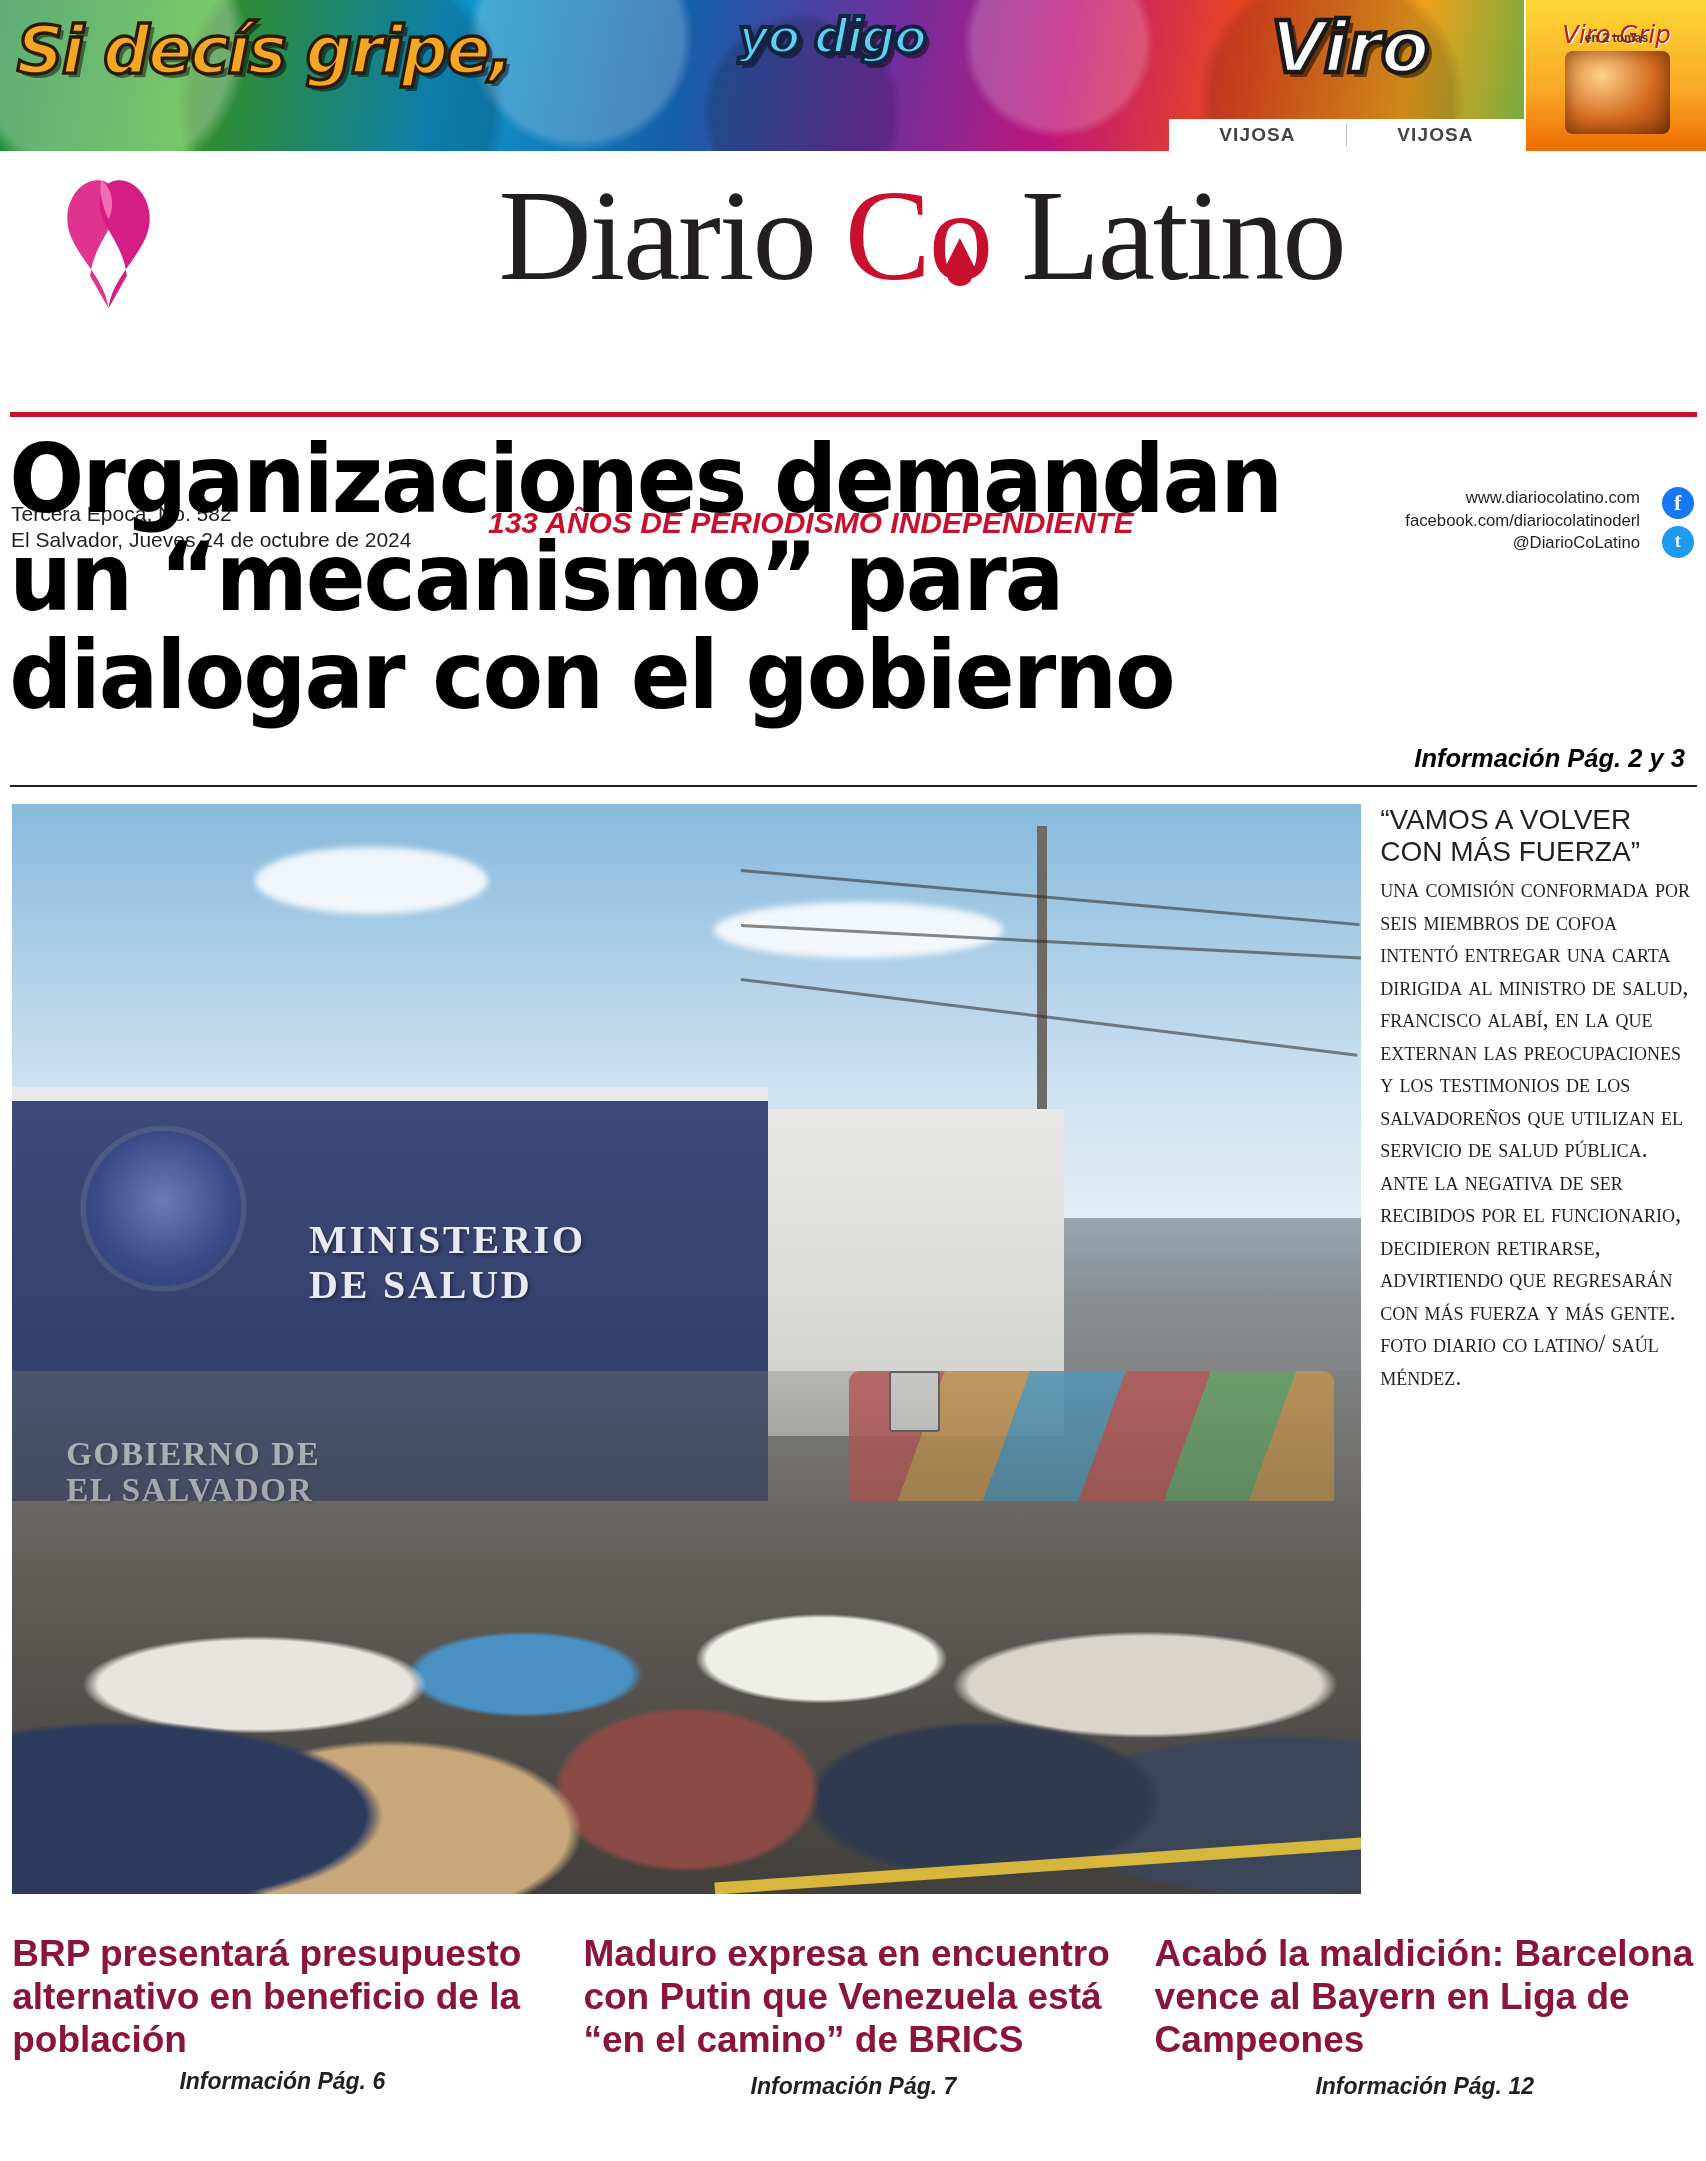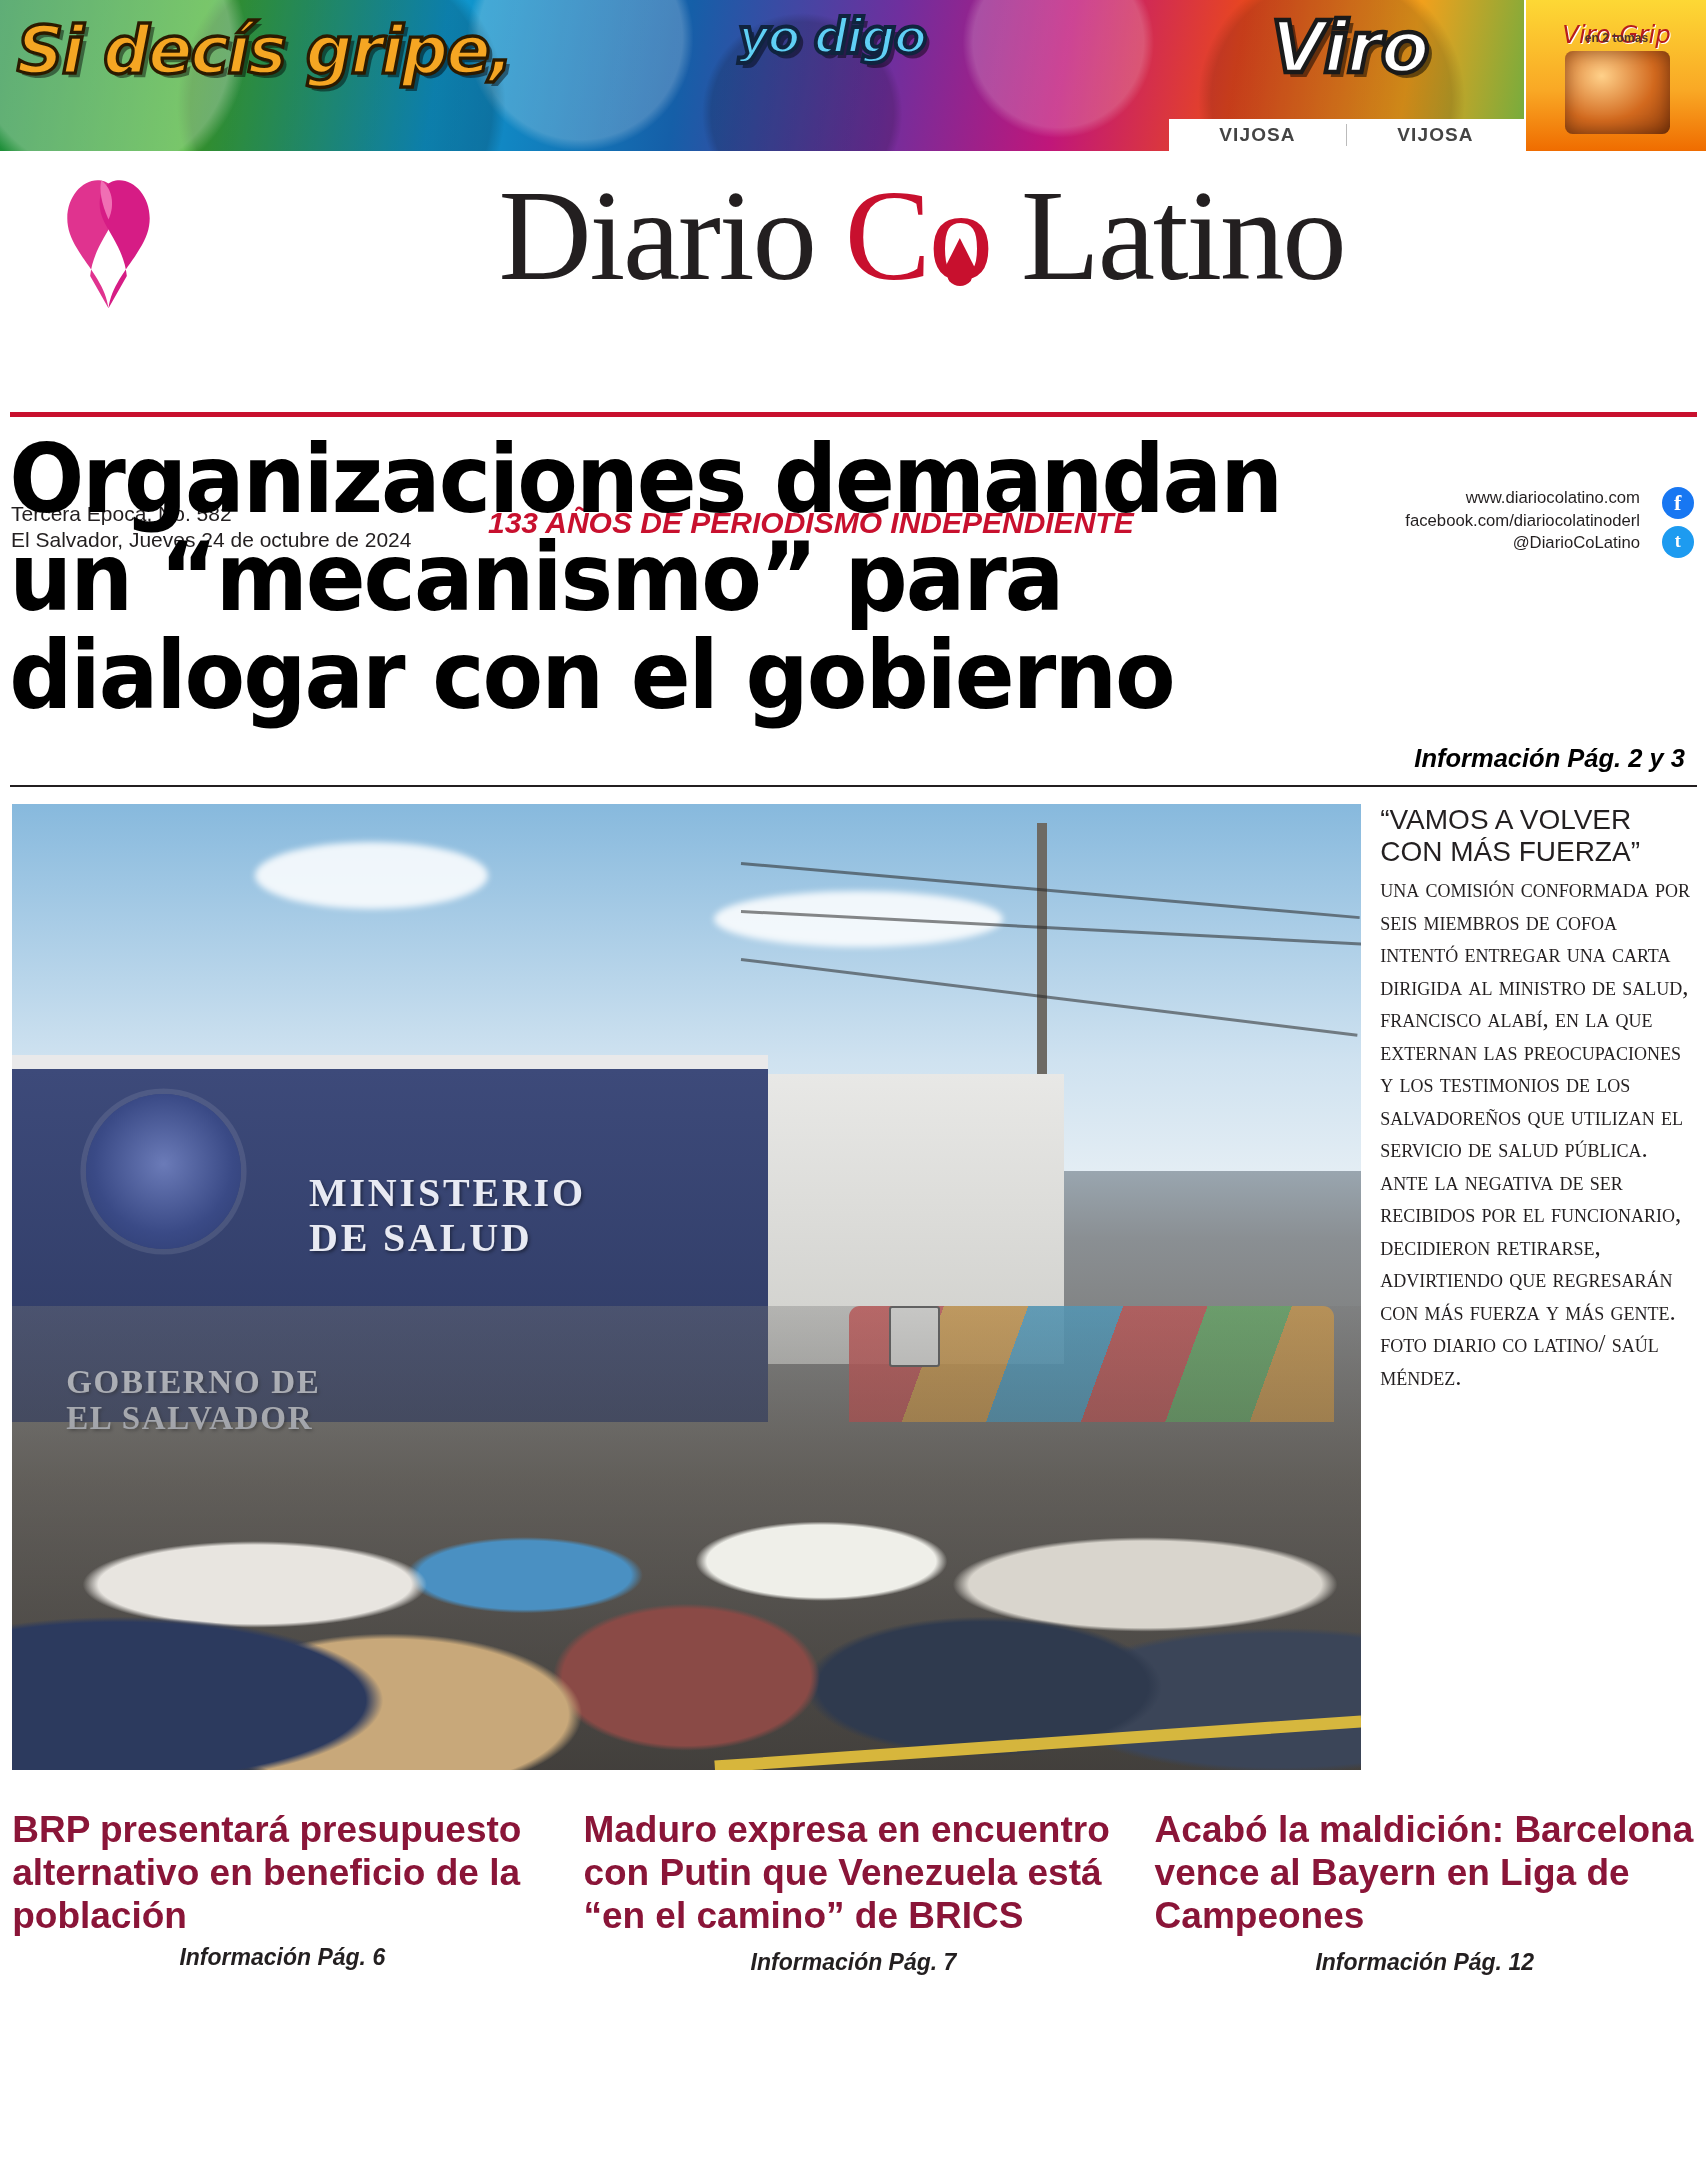--- a/index.html
+++ b/index.html
@@ -237,21 +237,21 @@
     display: flex;
     padding: 0 12.2px;
     gap: 19px;
   }
   .photo-col { width: 1349px; }
   .side-col { width: 311px; }
 
   .photo {
     position: relative;
     width: 1349px;
-    height: 966px;
+    height: 1090px;
     overflow: hidden;
     background: linear-gradient(180deg,#8fc4e8 0%, #bcd9ef 22%, #8a8f93 45%, #6f6a63 70%, #5b5550 100%);
   }
   .photo .sky { position:absolute; inset:0 0 62% 0; background: linear-gradient(180deg,#87b9dd 0%, #cfe2f0 70%, #e3edf4 100%);}
   .photo .cloud { position:absolute; border-radius:50%; background: rgba(255,255,255,.85); filter: blur(3.3px);}
   .photo .wall {
     position: absolute;
     left: 0; top: 26%;
     width: 56%; height: 38%;
     background: linear-gradient(180deg,#3d4a7a 0%, #2e3a63 100%);

